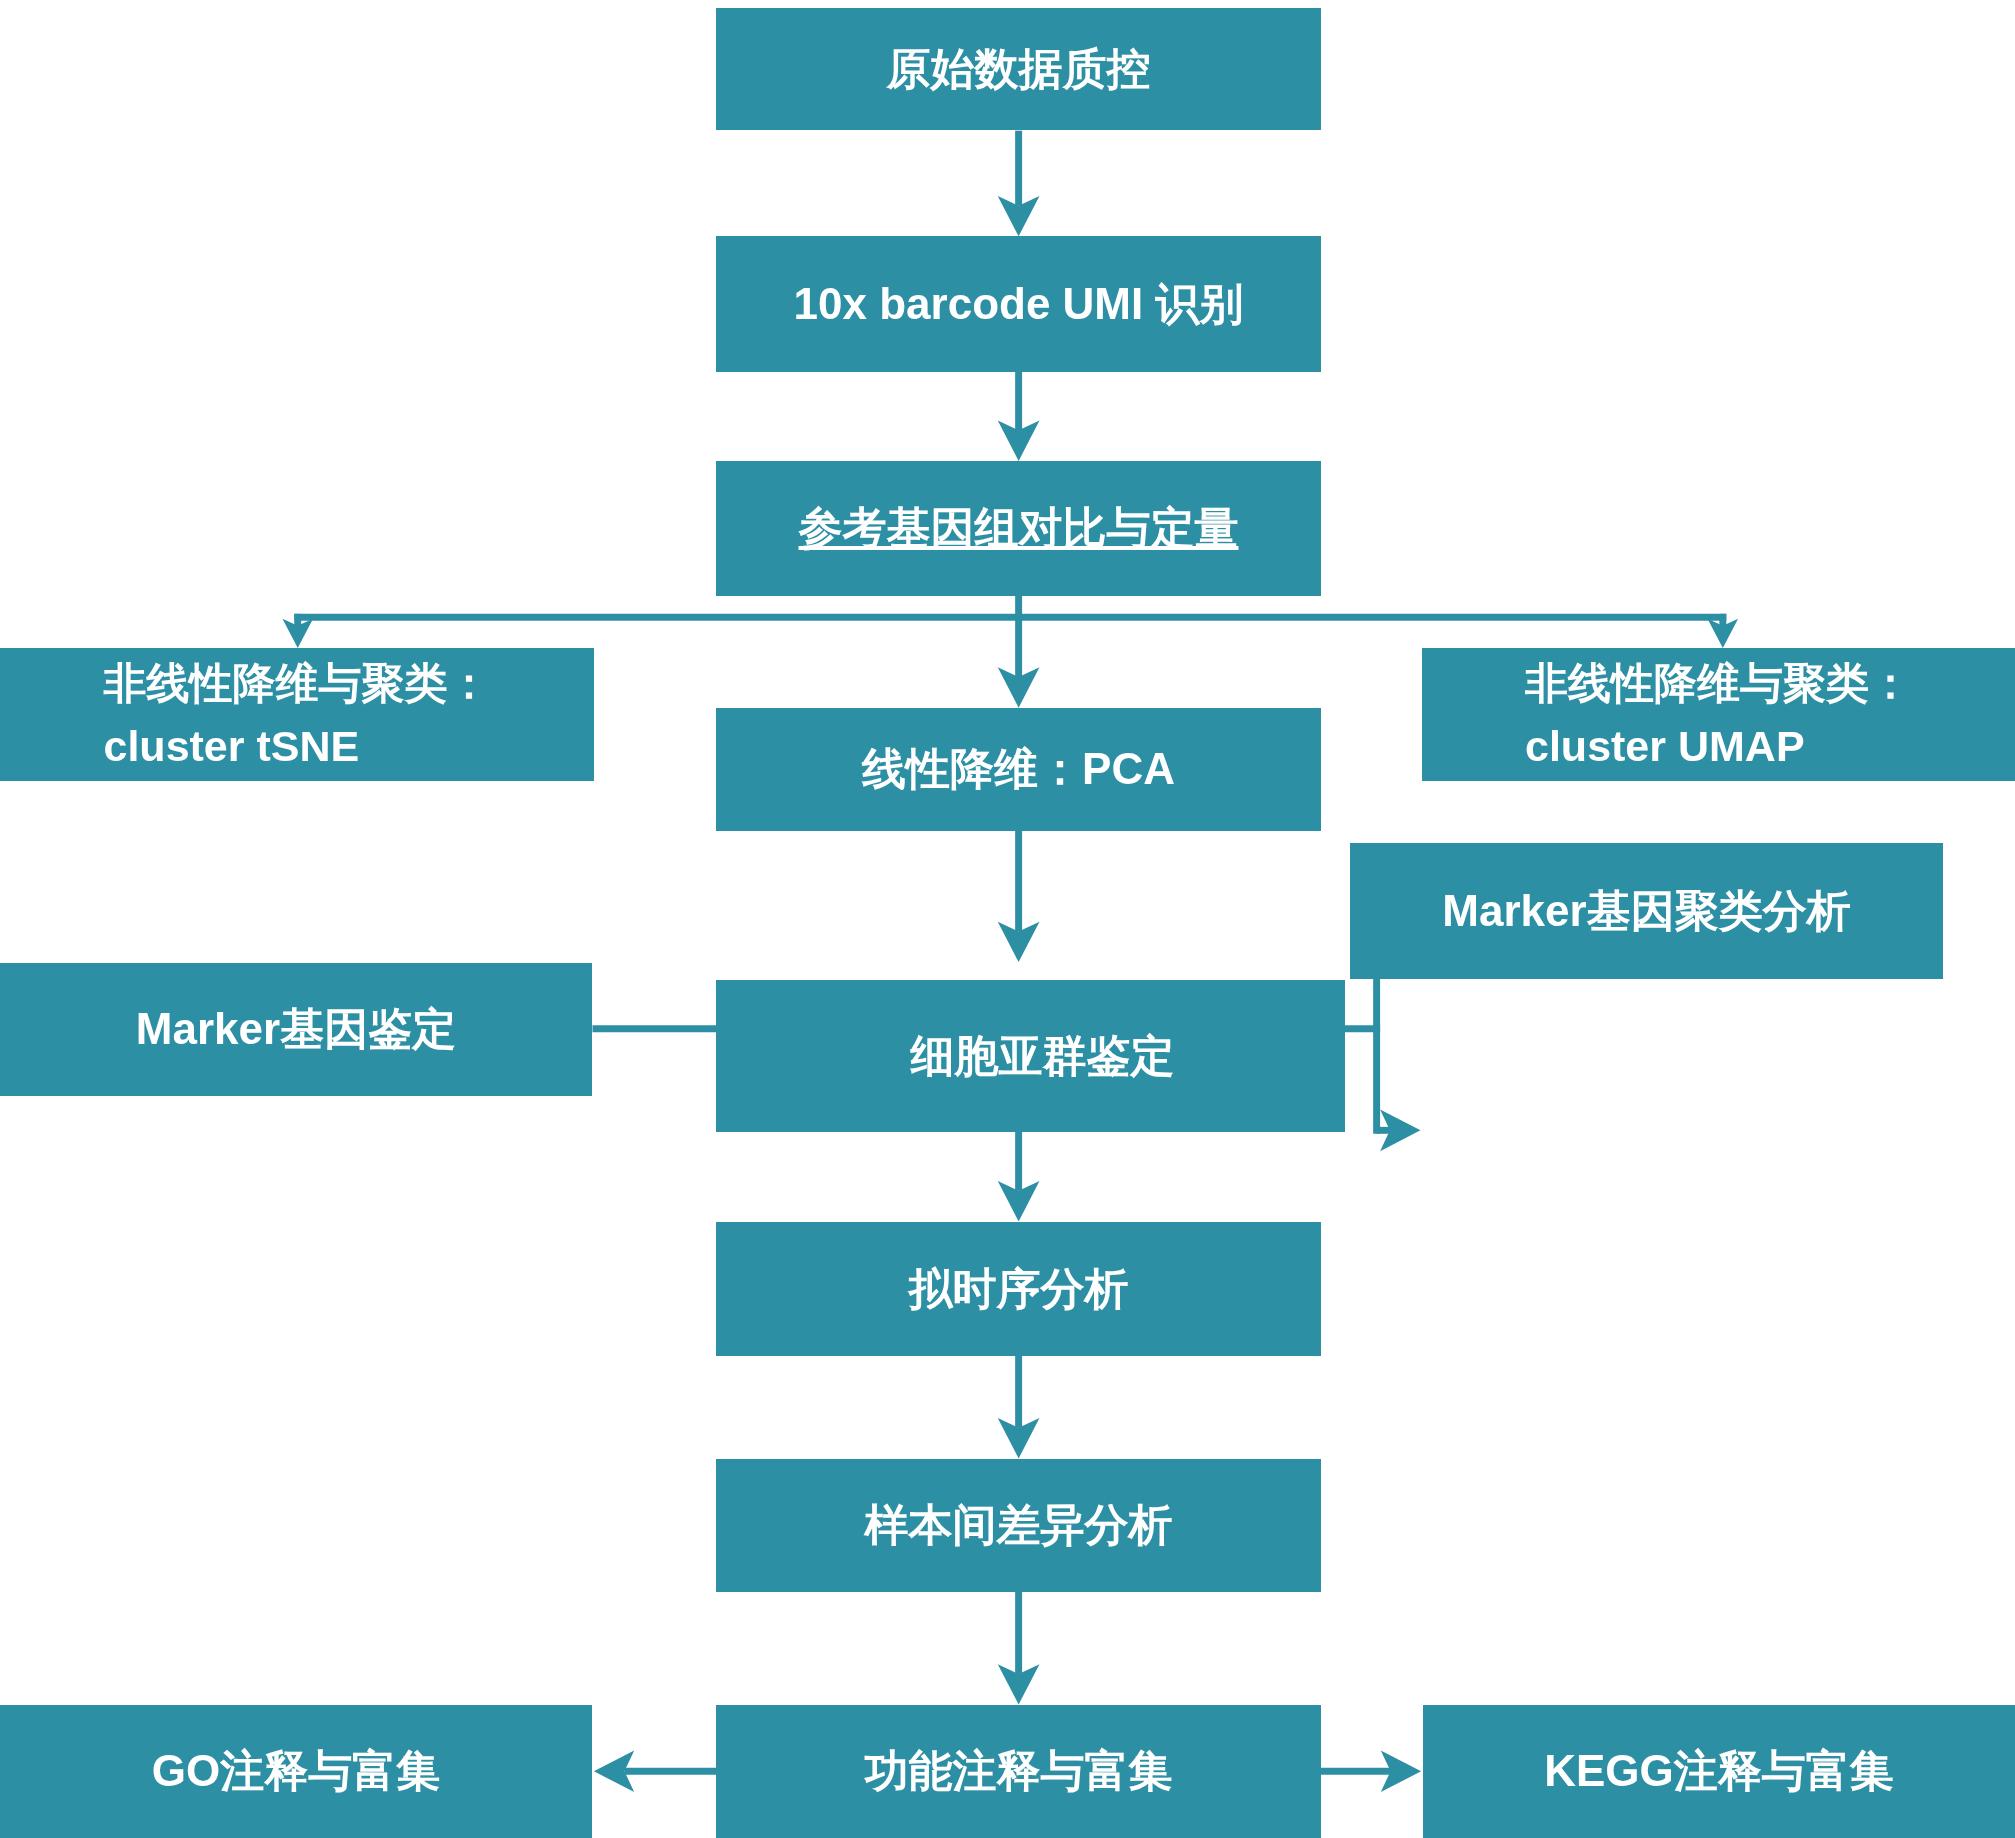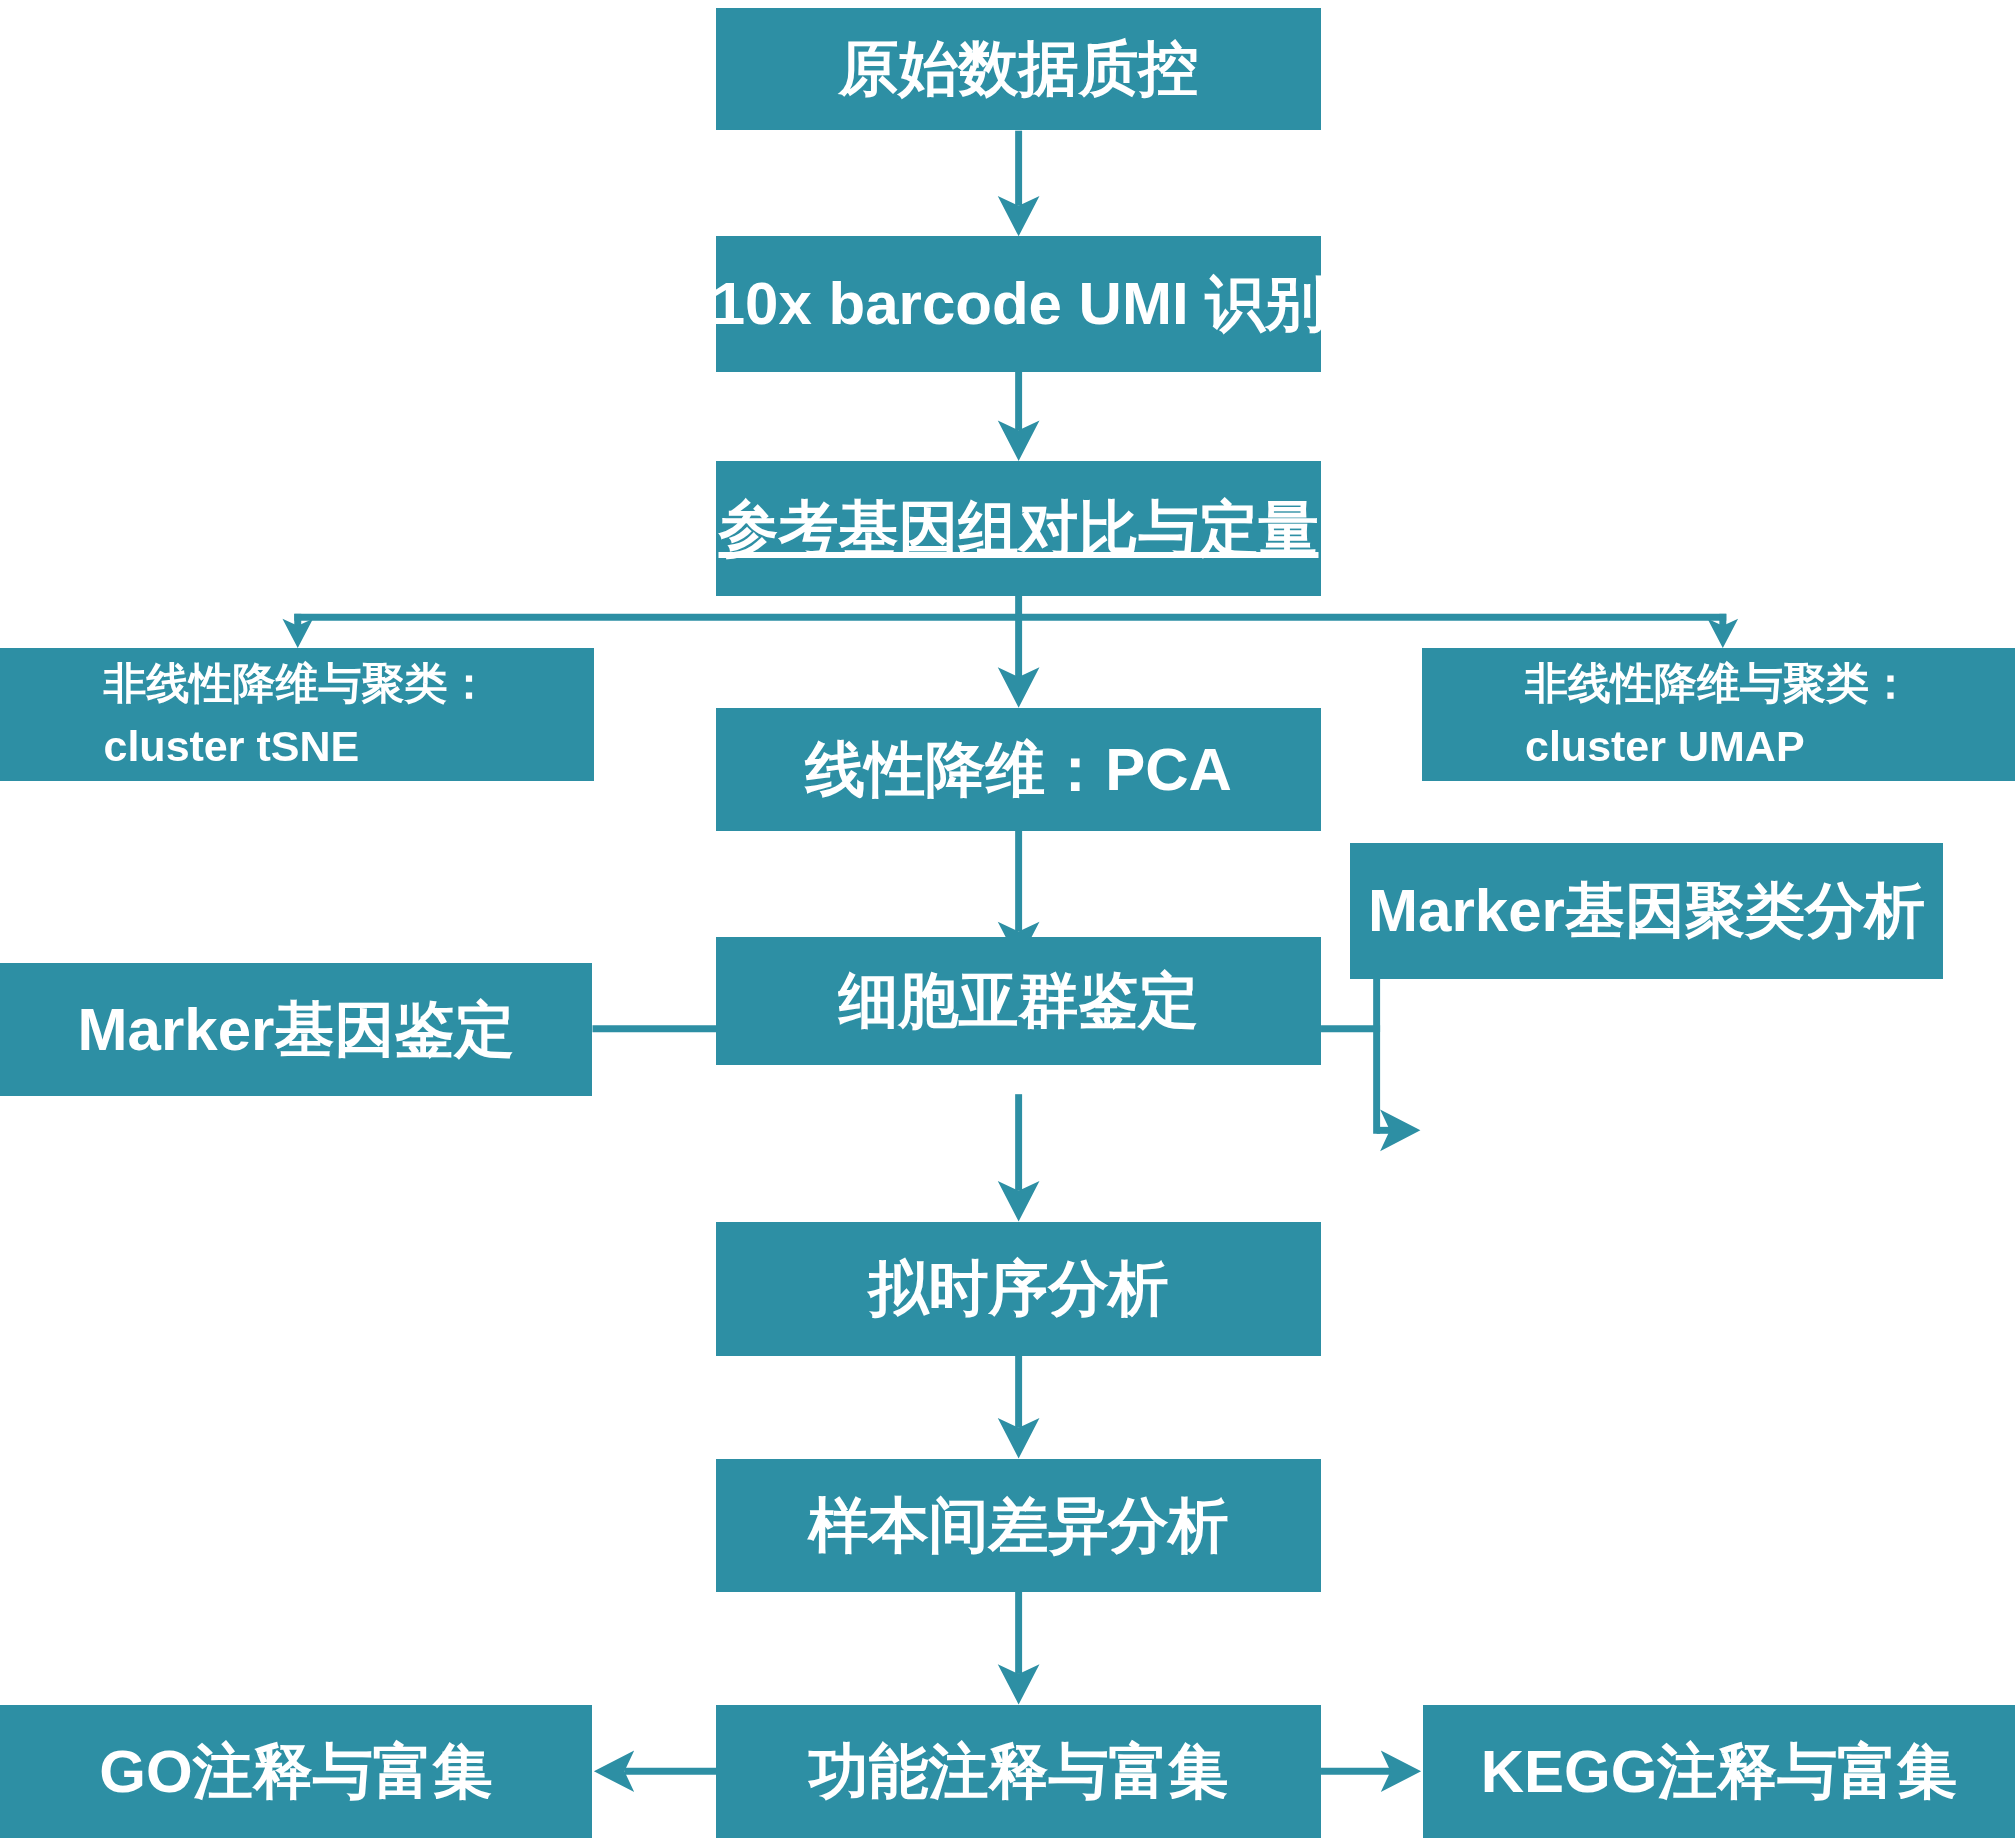--- a/index.html
+++ b/index.html
@@ -26,21 +26,21 @@
     stroke:none;
   }
   .node{
     position:absolute;
     background:#2D8FA4;
     color:#ffffff;
     display:flex;
     align-items:center;
     justify-content:center;
     font-weight:700;
-    font-size:60px;
+    font-size:44px;
     line-height:1.2;
     white-space:nowrap;
     text-align:center;
   }
   .node.double{
     font-size:43px;
     line-height:1.45;
   }
   .node.double .txt{
     margin:0 auto;
@@ -156,21 +156,21 @@
     <div class="txt">
       <div>非线性降维与聚类：</div>
       <div>cluster UMAP</div>
     </div>
   </div>
 
   <div class="node" style="left:0px;top:963px;width:592px;height:133px;">
     <span>Marker基因鉴定</span>
   </div>
 
-  <div class="node" style="left:716px;top:937px;width:605px;height:128px;">
+  <div class="node" style="left:716px;top:980px;width:605px;height:152px;padding-left:24px;">
     <span>细胞亚群鉴定</span>
   </div>
 
   <div class="node" style="left:1350px;top:843px;width:593px;height:136px;">
     <span>Marker基因聚类分析</span>
   </div>
 
 
   <div class="node" style="left:716px;top:1222px;width:605px;height:134px;">
     <span>拟时序分析</span>

